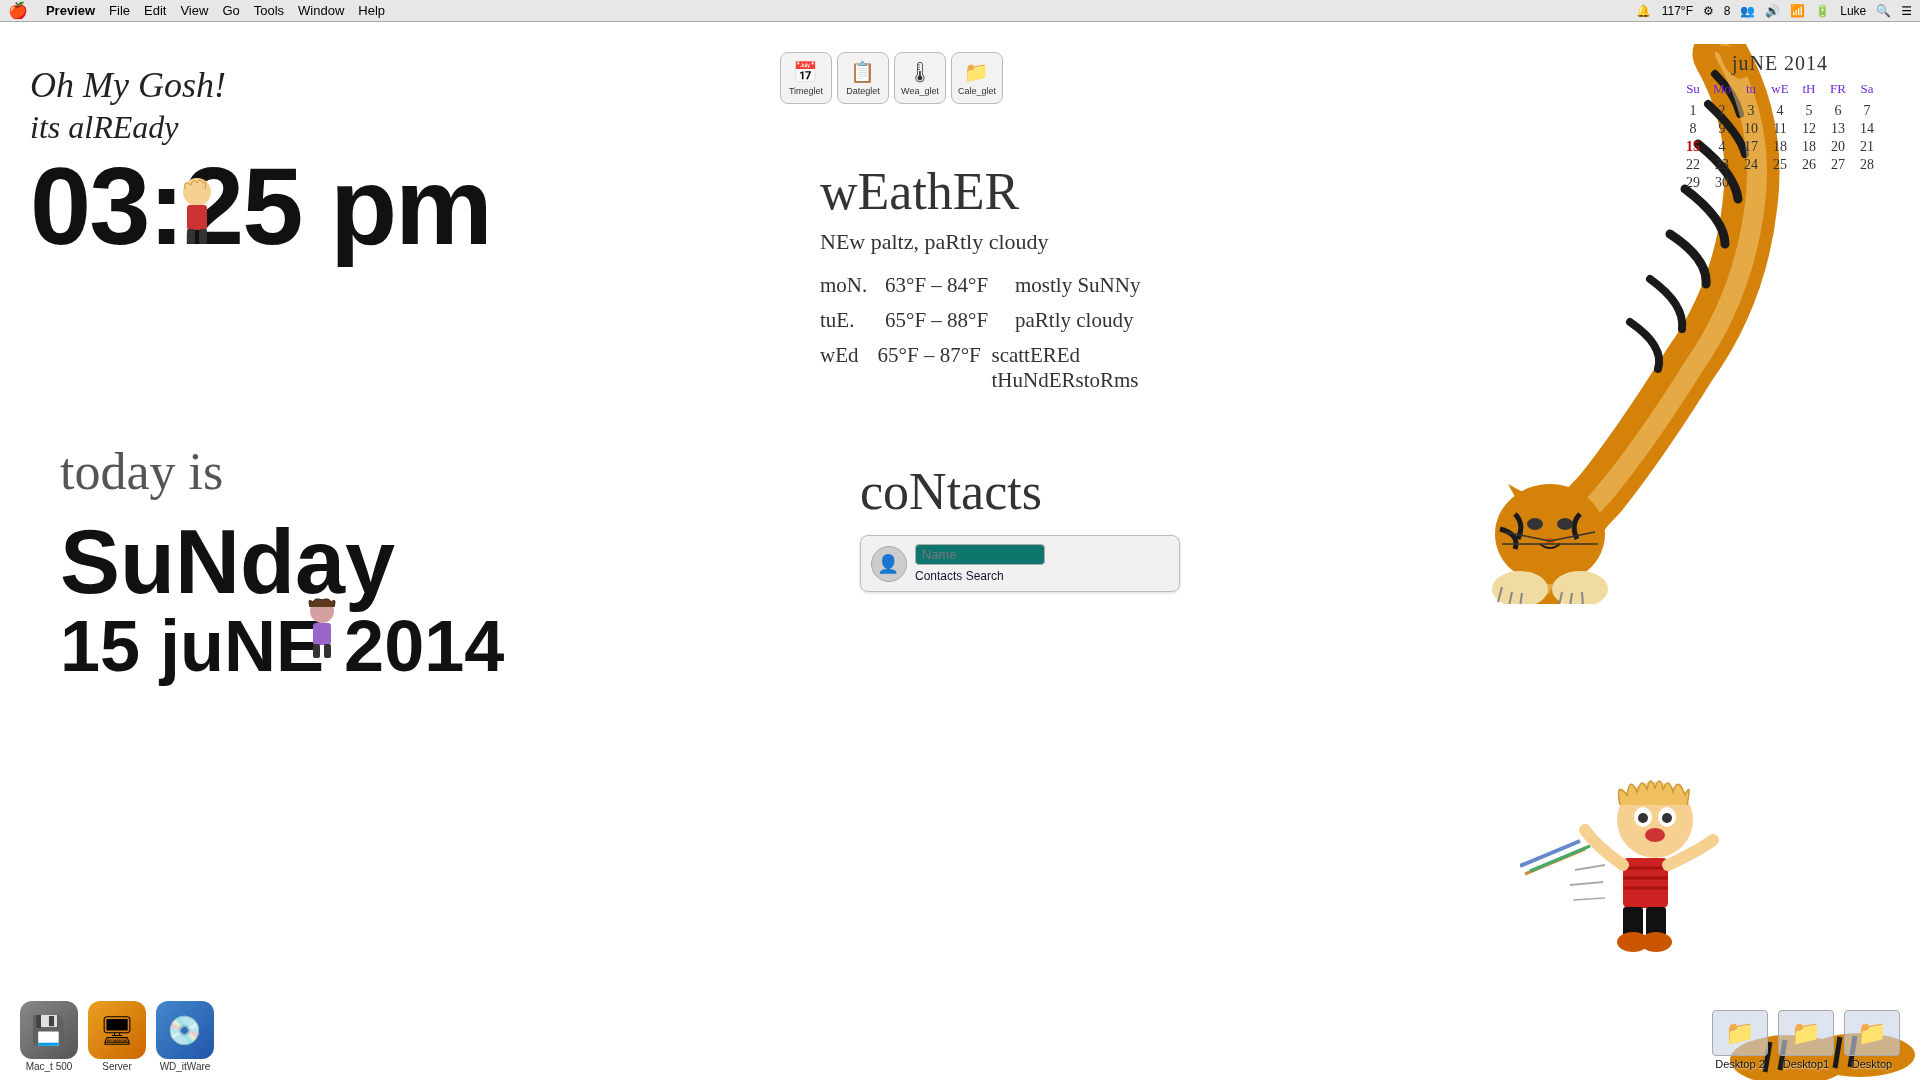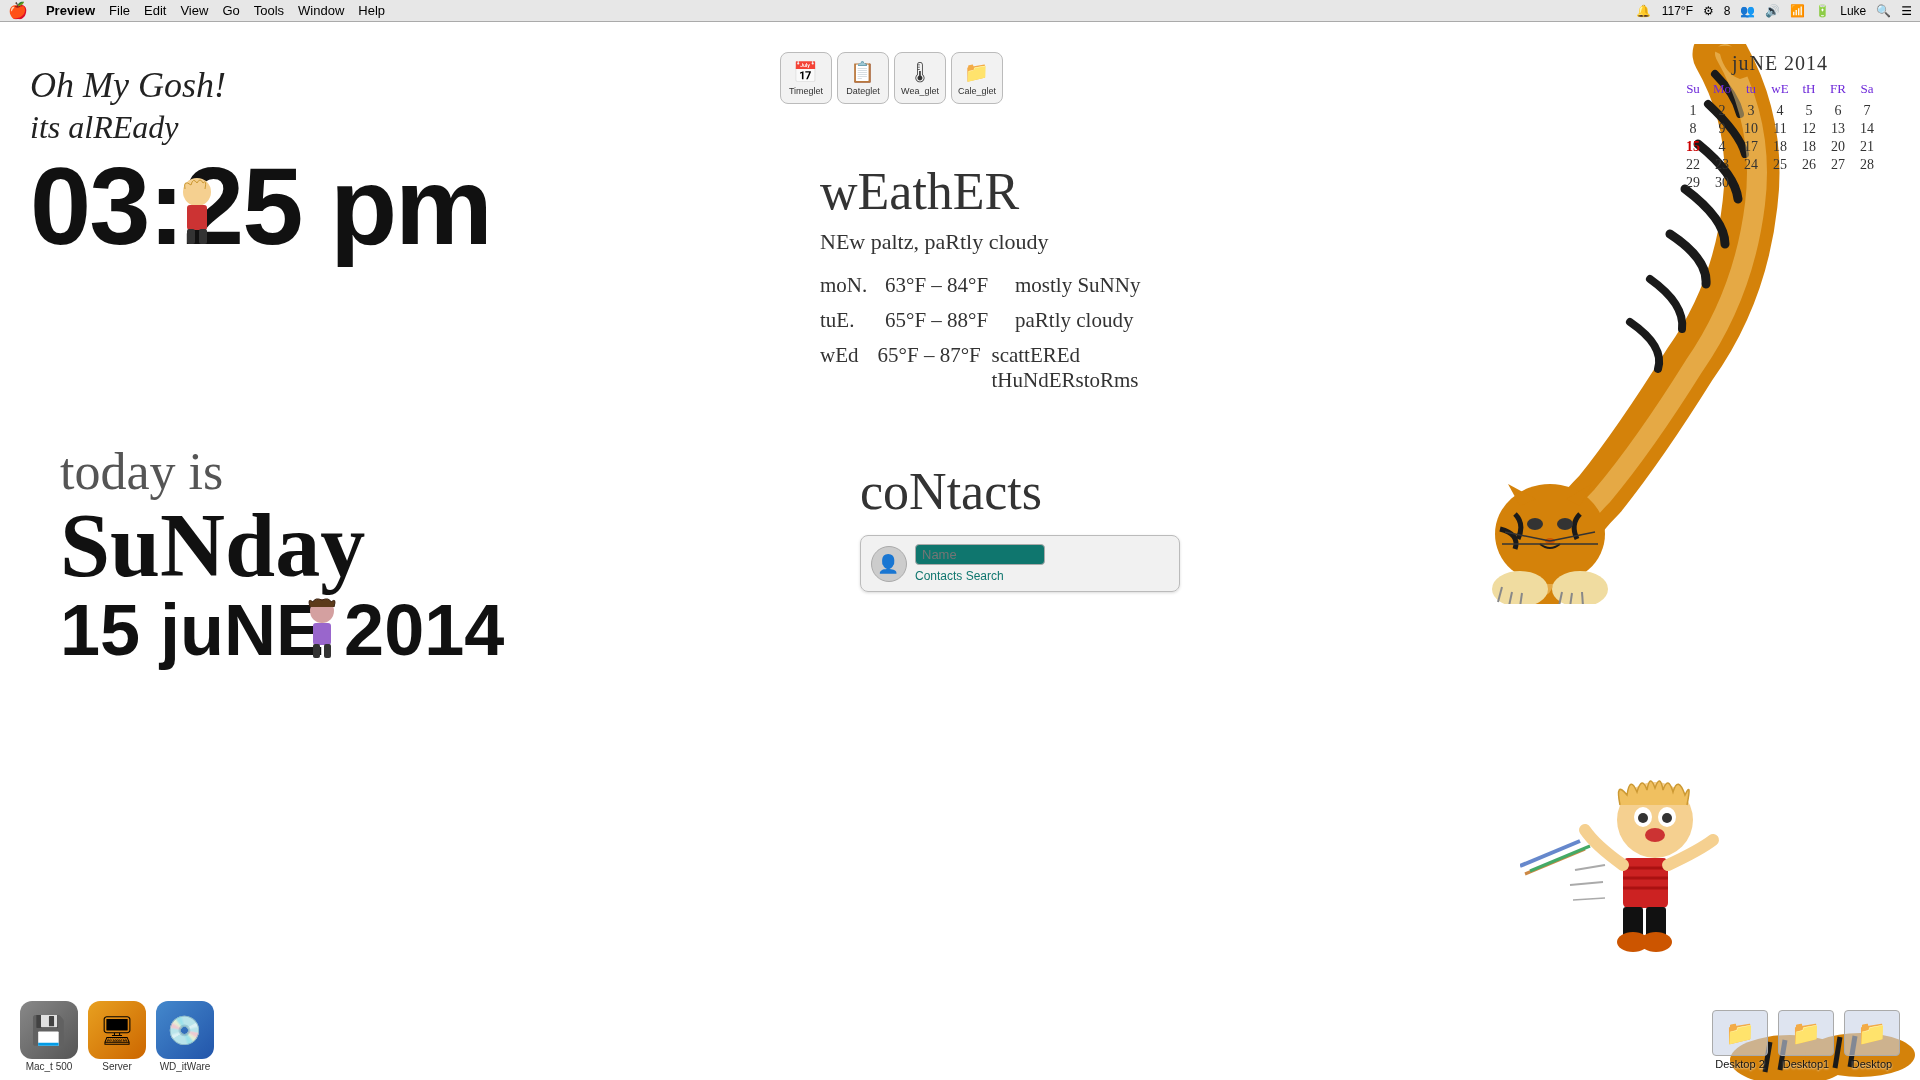--- a/index.html
+++ b/index.html
@@ -92,24 +92,25 @@
       left: 60px;
     }
     .today-is {
       font-size: 52px;
       font-family: 'Comic Sans MS', cursive;
       color: #555;
       font-weight: normal;
     }
     .day-name {
       font-size: 90px;
-      font-family: Liberation Serif, serif;
+      font-family: Liberation Sans, sans-serif;
       font-weight: 900;
       color: #111;
       line-height: 1;
+      margin-top: 16px;
     }
     .full-date {
       font-size: 72px;
       font-family: 'Arial Black', 'Arial', sans-serif;
       font-weight: 900;
       color: #111;
       line-height: 1.1;
     }
 
     
@@ -188,21 +189,21 @@
       border: 1px solid #aaa;
       border-radius: 4px;
       padding: 2px 6px;
       font-size: 13px;
       width: 130px;
       margin-bottom: 4px;
       background: #0f766e;
     }
     .contacts-search-label {
       font-size: 12px;
-      color: #0f766e;
+      color: #0f172a;
     }
 
     
     .widget-calendar {
       position: absolute;
       top: 30px;
       right: 40px;
       width: 200px;
     }
     .cal-title {

